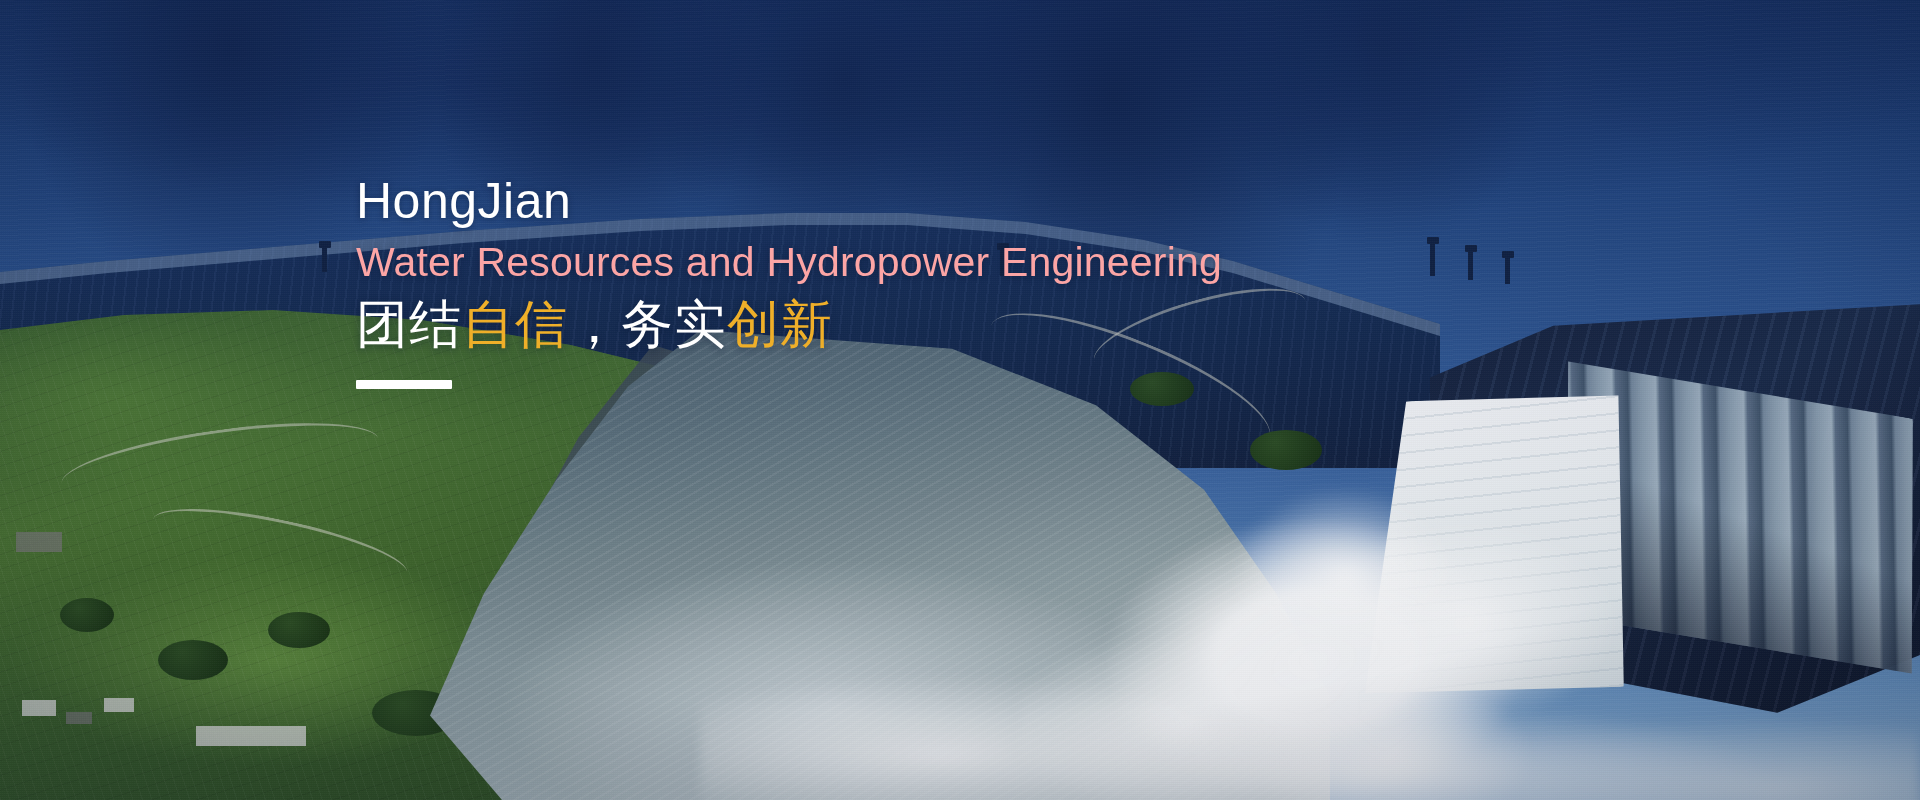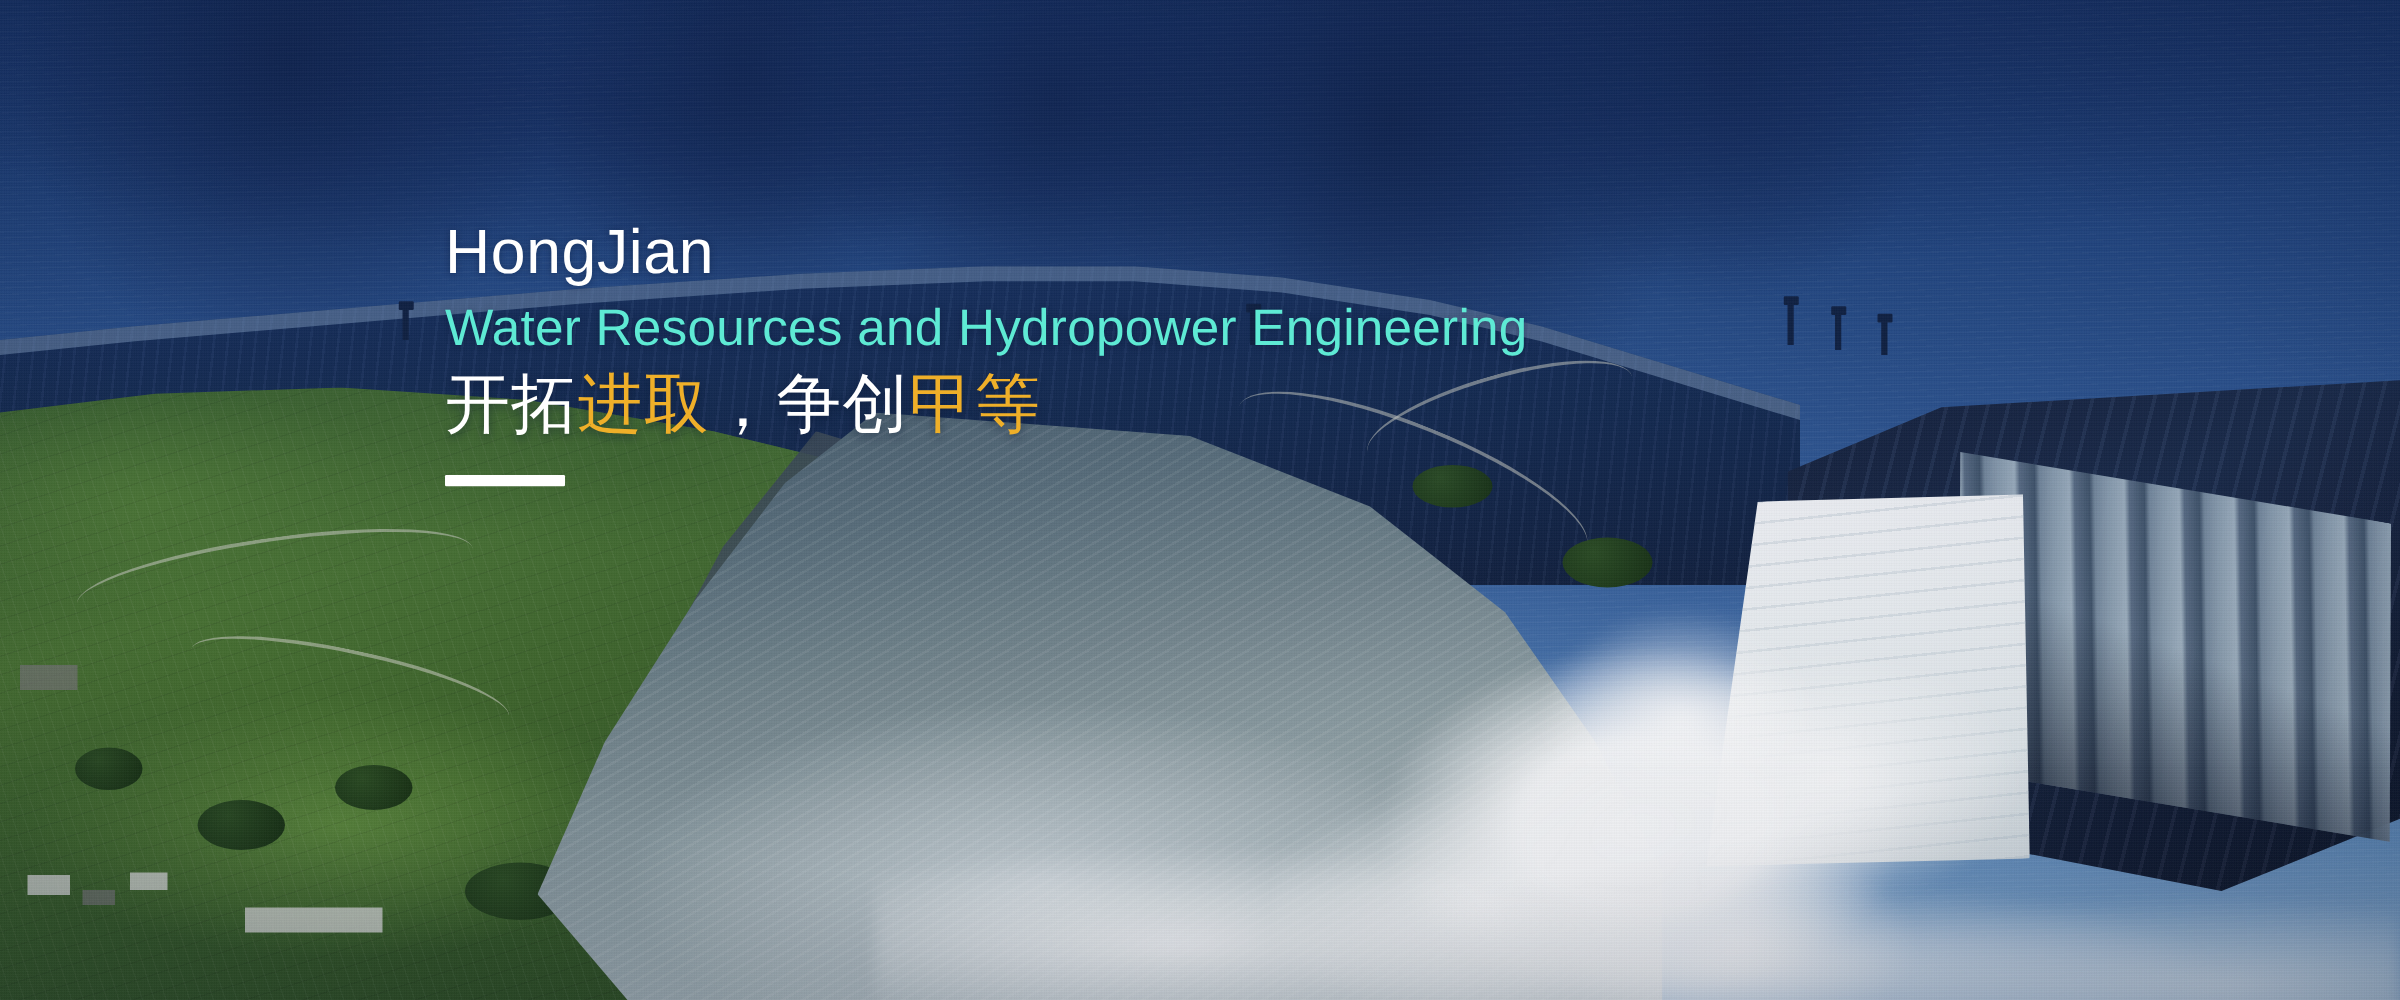--- a/index.html
+++ b/index.html
@@ -251,21 +251,21 @@
     letter-spacing:.5px;
     color:#ffffff;
     line-height:1.0;
     margin:0 0 14px 0;
     white-space:nowrap;
     text-shadow:0 1px 6px rgba(6,18,44,.35);
   }
   .brand-sub{
     font-size:41px;
     font-weight:400;
-    color:#5eead4;
+    color:#fca5a5;
     line-height:1.08;
     margin:0 0 8px 0;
     white-space:nowrap;
     letter-spacing:.2px;
     text-shadow:0 1px 6px rgba(6,18,44,.35);
   }
   .slogan{
     font-size:52px;
     font-weight:400;
     color:#ffffff;
@@ -345,19 +345,19 @@
   <div class="layer grade"></div>
   <div class="layer vignette"></div>
   <div class="layer grain"></div>
 
   <div class="hero-copy">
 
     <h1 class="brand-title">HongJian</h1>
 
     <p class="brand-sub">Water Resources and Hydropower Engineering</p>
 
-
-    <p class="slogan"><span>开拓</span><span class="hl">进取</span><span>，争创</span><span class="hl">甲等</span></p>
+    <p class="slogan"><span>团结</span><span class="hl">自信</span><span>，务实</span><span class="hl">创新</span></p>
+
 
     <div class="rule"></div>
   </div>
 
 </div>
 
 </body></html>

